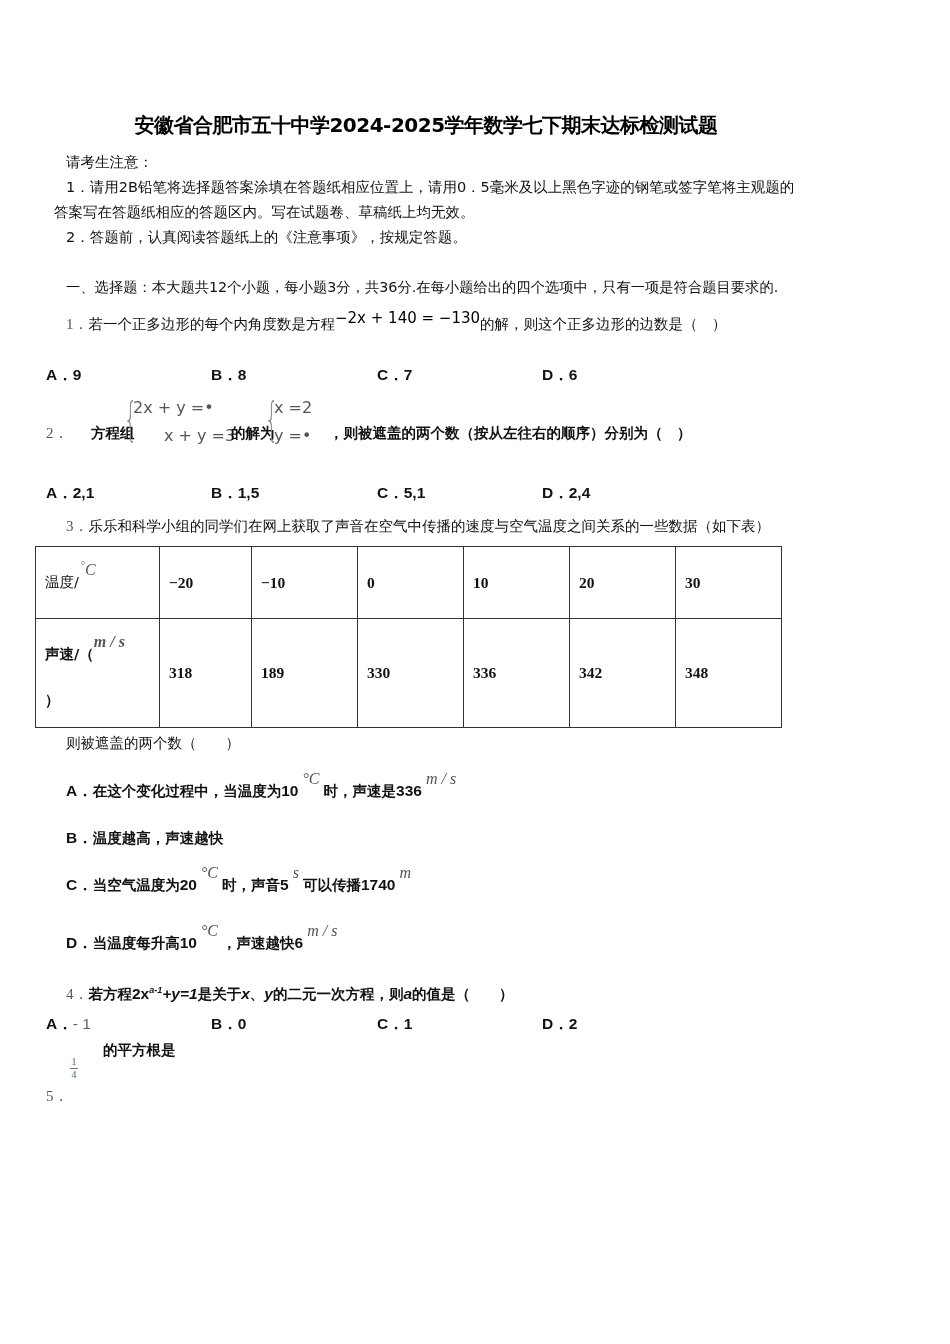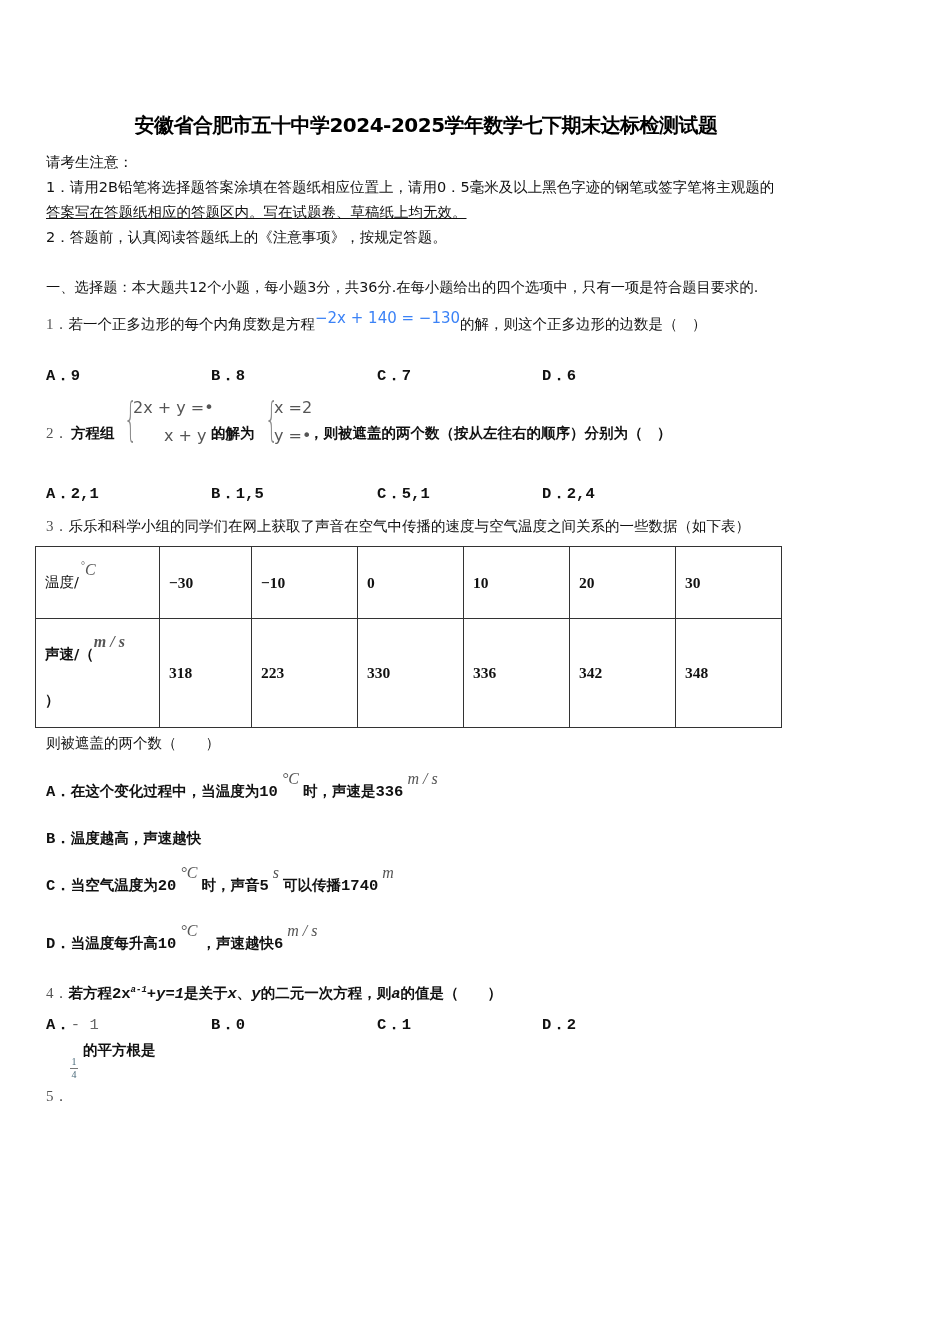--- a/index.html
+++ b/index.html
@@ -21,34 +21,35 @@
       text-align: center;
       font-size: 20px;
       font-weight: bold;
       letter-spacing: -0.5px;
       color: #000;
     }
     .body-text {
       font-size: 14.5px;
       line-height: 20px;
       color: #111;
+      margin-left: 20px;
     }
     .qnum {
       font-family: "Liberation Serif", serif;
       color: #555;
       font-size: 15px;
     }
     .bold-serif {
-      font-family: Liberation Mono, monospace;
+      font-family: Liberation Sans, sans-serif;
       font-weight: bold;
       font-size: 15.5px;
     }
     .eq-teal {
       font-family: "DejaVu Sans", sans-serif;
-      color: #3b82f6;
+      color: #000000;
       font-size: 15px;
       position: relative;
       top: -6px;
     }
     .sup-unit {
       font-family: "Liberation Serif", serif;
       font-style: italic;
       color: #555;
       font-size: 16px;
       position: relative;
@@ -126,21 +127,21 @@
     }
     .it { font-style: italic; }
   </style>
 </head>
 <body>
 
 <div class="abs title">安徽省合肥市五十中学2024-2025学年数学七下期末达标检测试题</div>
 
 <div class="abs body-text" style="left:46px; top:152px;">请考生注意：</div>
 <div class="abs body-text" style="left:46px; top:177px;">1．请用2B铅笔将选择题答案涂填在答题纸相应位置上，请用0．5毫米及以上黑色字迹的钢笔或签字笔将主观题的</div>
-<div class="abs body-text" style="left:46px; top:202px;text-decoration:underline;">答案写在答题纸相应的答题区内。写在试题卷、草稿纸上均无效。</div>
+<div class="abs body-text" style="left:34px; top:202px;">答案写在答题纸相应的答题区内。写在试题卷、草稿纸上均无效。</div>
 <div class="abs body-text" style="left:46px; top:227px;">2．答题前，认真阅读答题纸上的《注意事项》，按规定答题。</div>
 
 <div class="abs body-text" style="left:46px; top:277px; font-size:14.3px;">一、选择题：本大题共12个小题，每小题3分，共36分.在每小题给出的四个选项中，只有一项是符合题目要求的.</div>
 
 <div class="abs body-text" style="left:46px; top:314px;">
   <span class="qnum">1．</span><span>若一个正多边形的每个内角度数是方程</span><span class="eq-teal">−2x + 140 = −130</span><span>的解，则这个正多边形的边数是（　）</span>
 </div>
 <div class="option-row">
   <span class="opt bold-serif" style="left:46px; top:365px;"><span>A．</span><span>9</span></span>
   <span class="opt bold-serif" style="left:211px; top:365px;"><span>B．</span><span>8</span></span>
@@ -172,36 +173,36 @@
 <div class="abs body-text" style="left:46px; top:516px;">
   <span class="qnum">3．</span><span>乐乐和科学小组的同学们在网上获取了声音在空气中传播的速度与空气温度之间关系的一些数据（如下表）</span>
 </div>
 
 <table class="data-table">
   <tbody>
       <tr class="r1">
     <td class="head">
       <span>温度/</span><span class="sup-unit" style="margin-left:2px;"><span class="sup-deg">°</span><span>C</span></span>
     </td>
-    <td class="val c1">−30</td>
+    <td class="val c1">−20</td>
     <td class="val c2">−10</td>
     <td class="val c3">0</td>
     <td class="val c4">10</td>
     <td class="val c5">20</td>
     <td class="val c6">30</td>
   </tr>
   <tr class="r2">
     <td class="head">
       <div style="position:relative; height:100px;">
         <span style="position:absolute; left:0; top:22px; white-space:nowrap;"><span>声速/（</span><span class="sup-unit" style="margin-left:0;">m / s</span></span>
         <span style="position:absolute; left:0; top:68px;">）</span>
       </div>
     </td>
     <td class="val c1">318</td>
-    <td class="val c2">223</td>
+    <td class="val c2">189</td>
     <td class="val c3">330</td>
     <td class="val c4">336</td>
     <td class="val c5">342</td>
     <td class="val c6">348</td>
   </tr>
 </tbody>
   </table>
 
 <div class="abs body-text" style="left:46px; top:733px;">则被遮盖的两个数（　　）</div>
 

